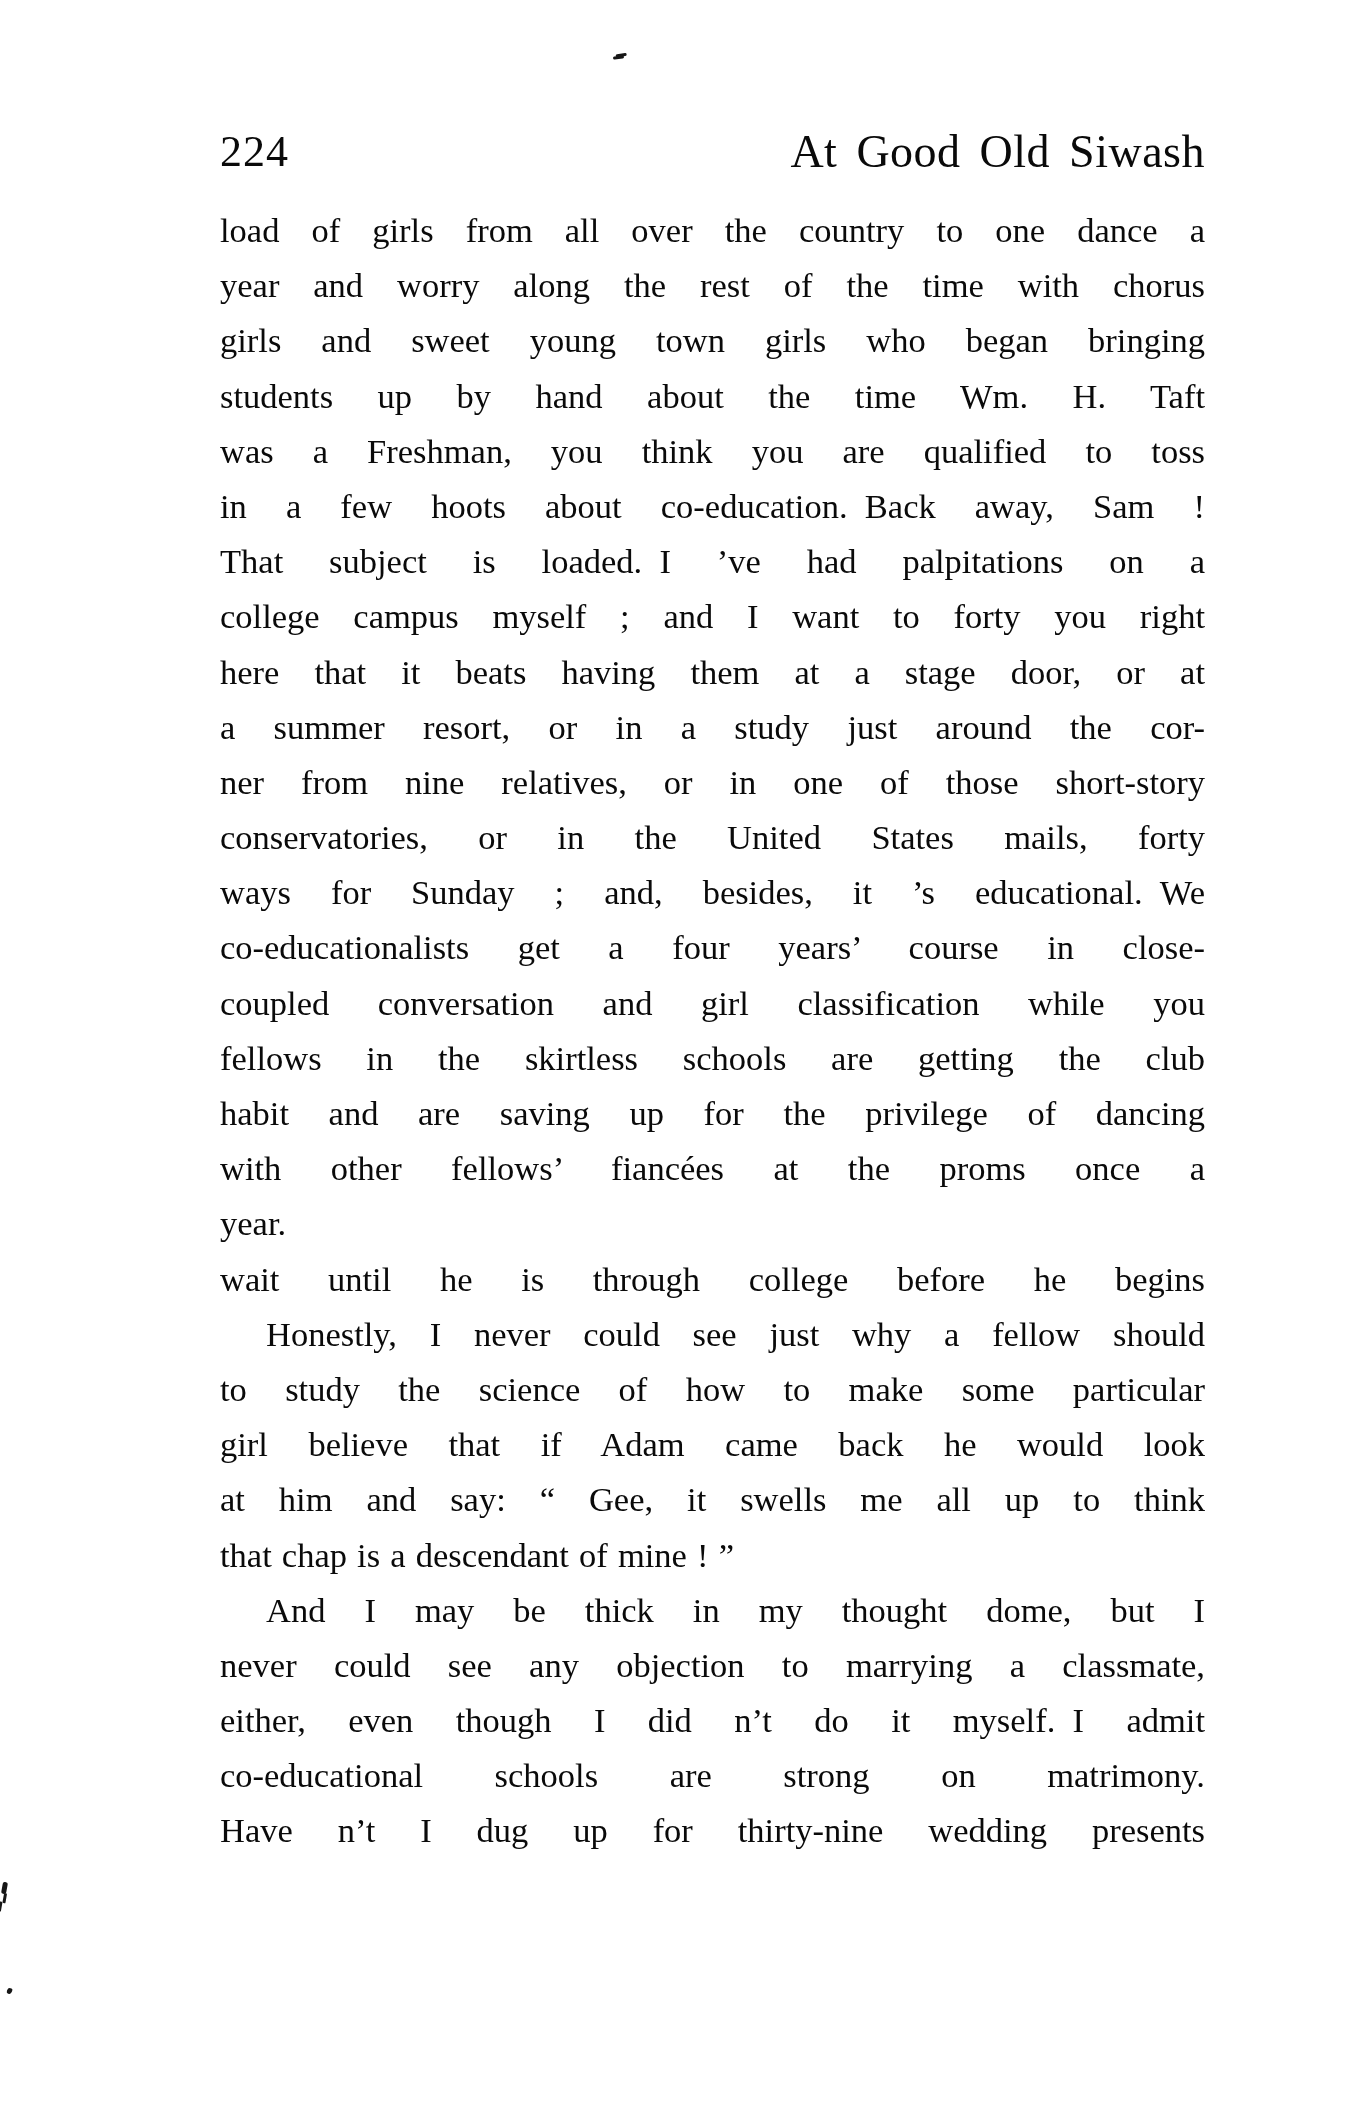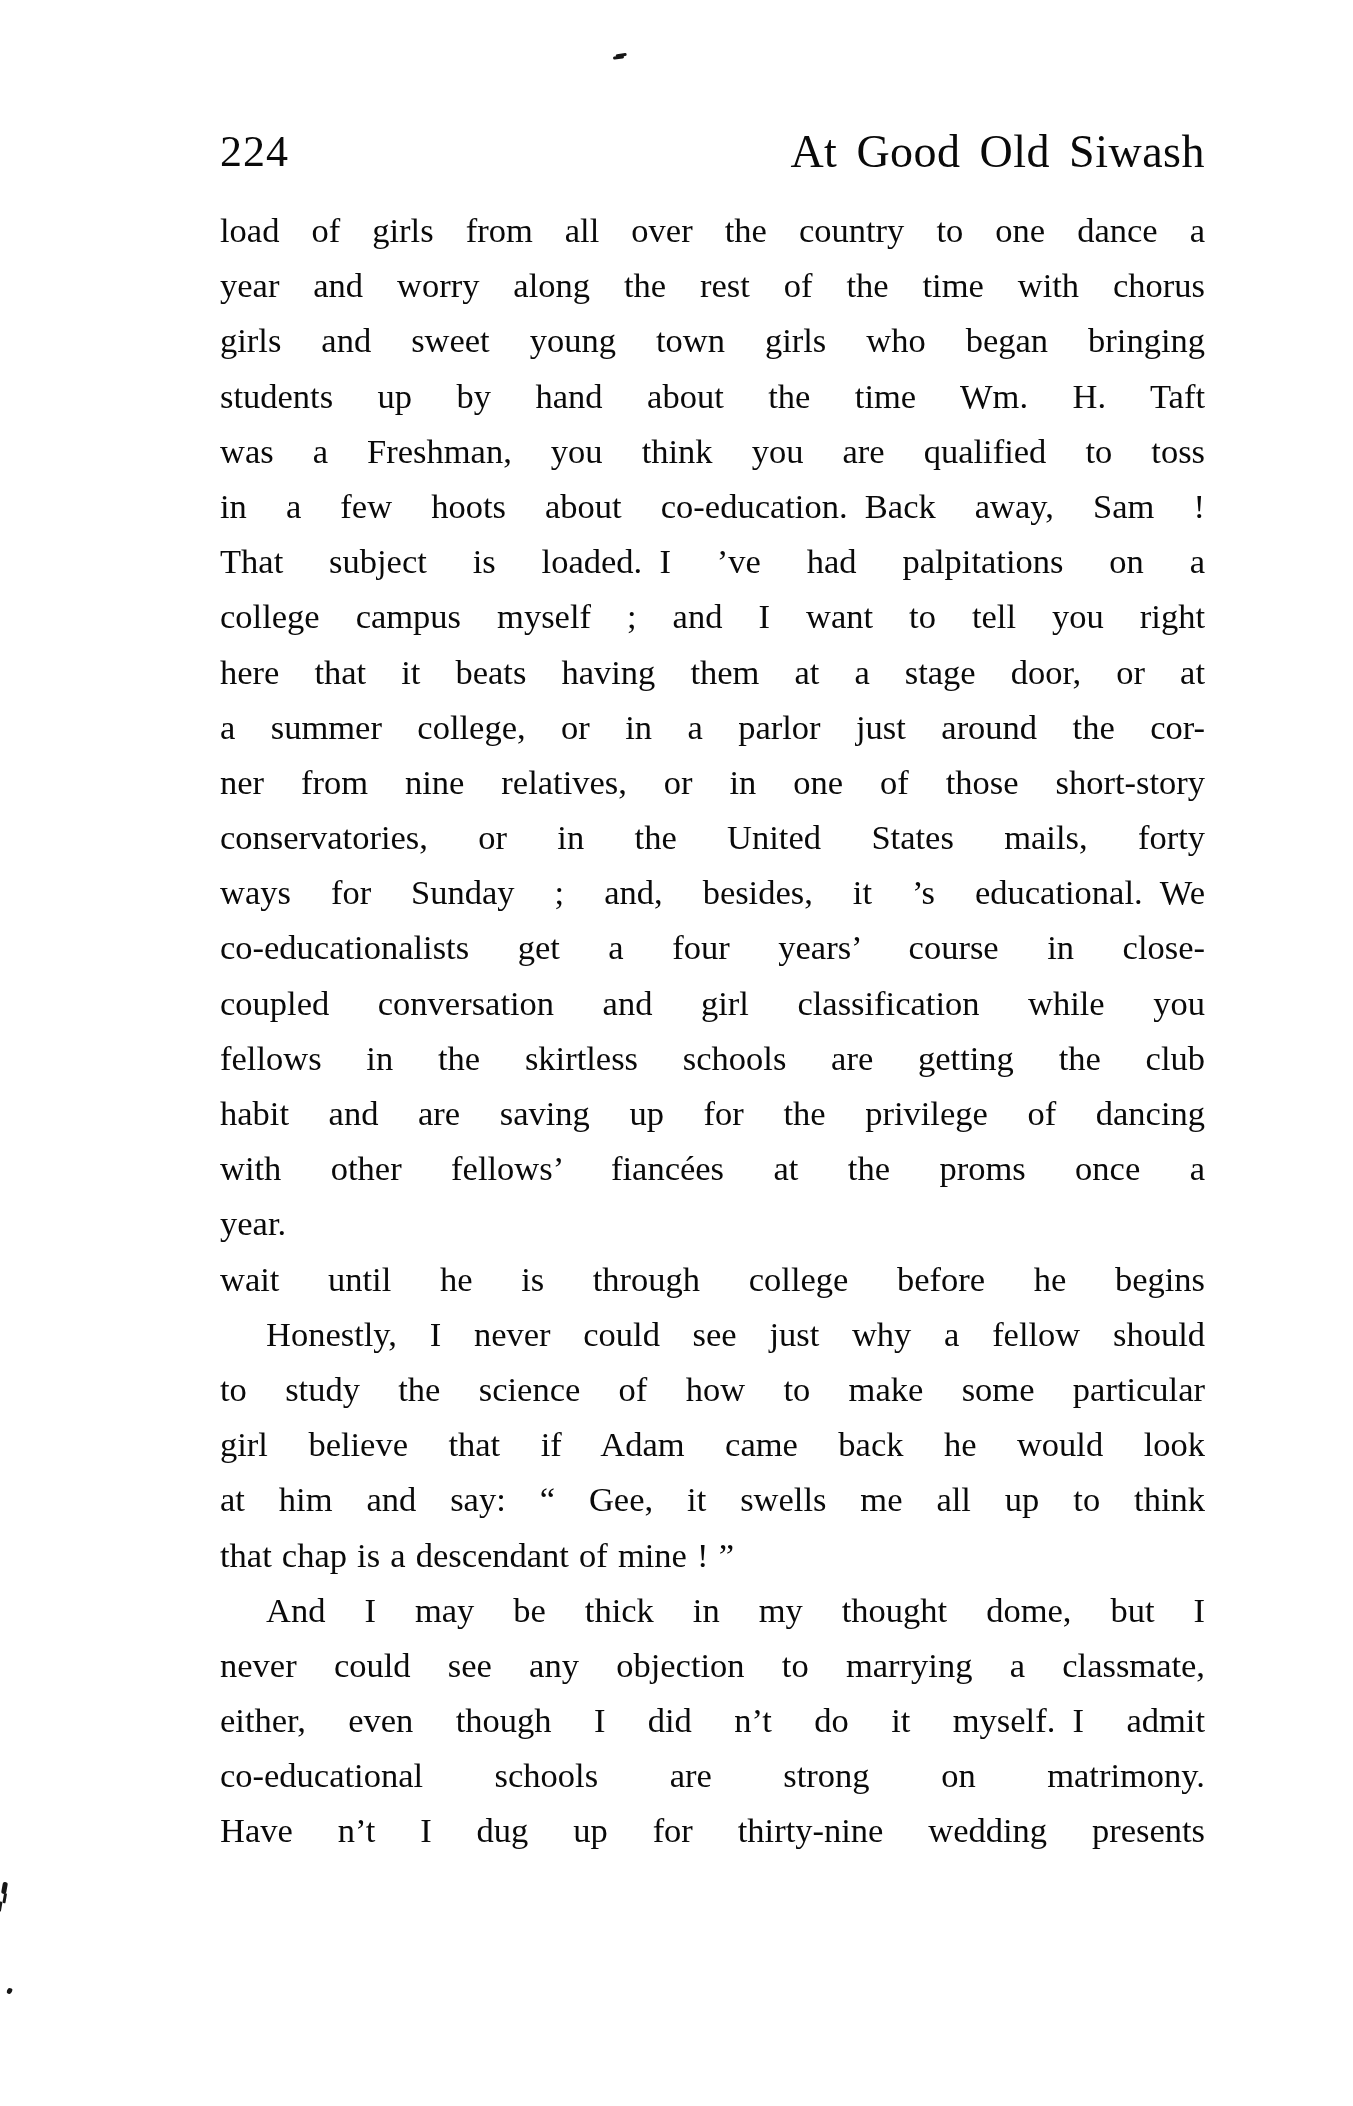--- a/index.html
+++ b/index.html
@@ -89,23 +89,23 @@
   </div>
 
   <div class="body-text">
       <div class="line">load of girls from all over the country to one dance a</div>
       <div class="line">year and worry along the rest of the time with chorus</div>
       <div class="line">girls and sweet young town girls who began bringing</div>
       <div class="line">students up by hand about the time Wm. H. Taft</div>
       <div class="line">was a Freshman, you think you are qualified to toss</div>
       <div class="line">in a few hoots about co-education. Back away, Sam !</div>
       <div class="line">That subject is loaded. I ’ve had palpitations on a</div>
-      <div class="line">college campus myself ; and I want to tell you right</div>
+      <div class="line">college campus myself ; and I want to forty you right</div>
       <div class="line">here that it beats having them at a stage door, or at</div>
-      <div class="line">a summer college, or in a parlor just around the cor-</div>
+      <div class="line">a summer resort, or in a study just around the cor-</div>
       <div class="line">ner from nine relatives, or in one of those short-story</div>
       <div class="line">conservatories, or in the United States mails, forty</div>
       <div class="line">ways for Sunday ; and, besides, it ’s educational. We</div>
       <div class="line">co-educationalists get a four years’ course in close-</div>
       <div class="line">coupled conversation and girl classification while you</div>
       <div class="line">fellows in the skirtless schools are getting the club</div>
       <div class="line">habit and are saving up for the privilege of dancing</div>
       <div class="line">with other fellows’ fiancées at the proms once a</div>
       <div class="line para-end">year.</div>
       <div class="line">wait until he is through college before he begins</div>

